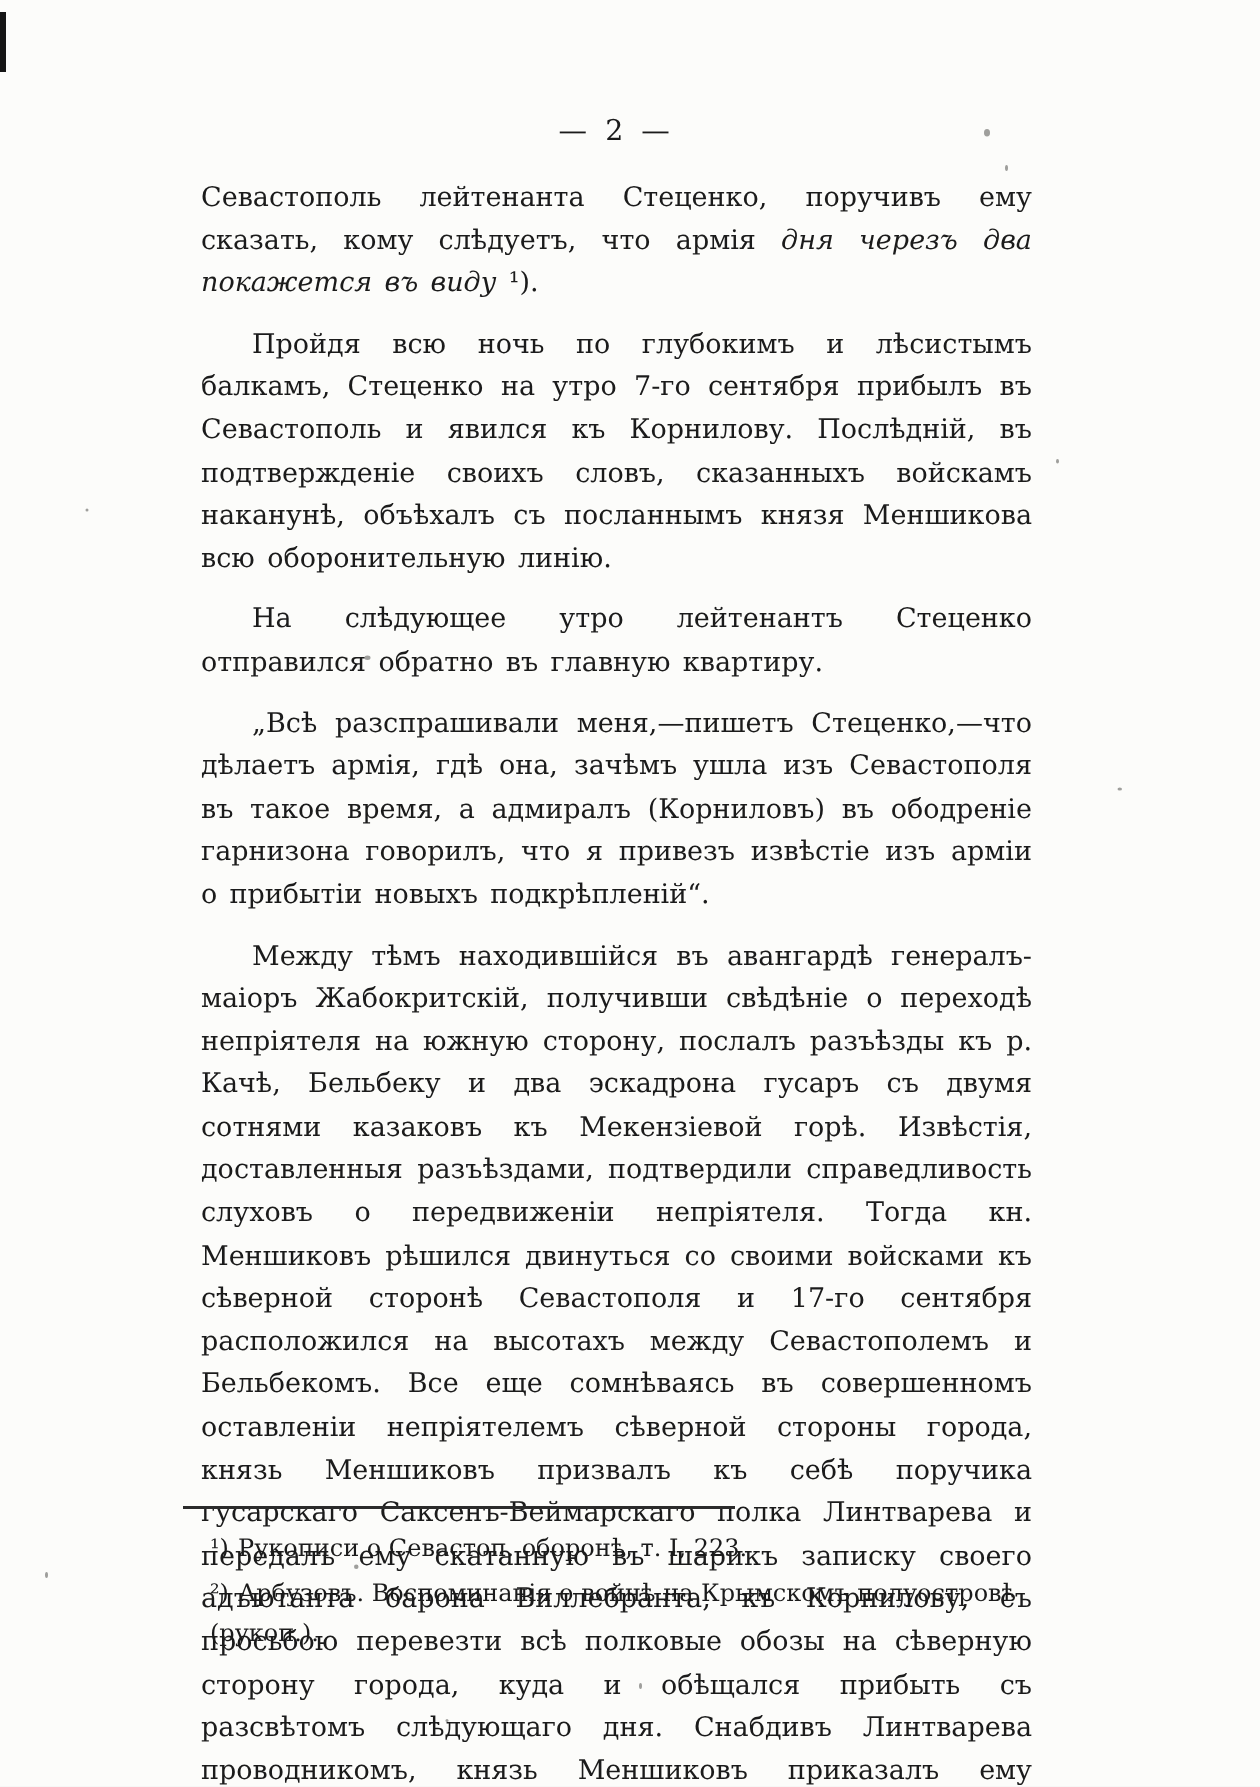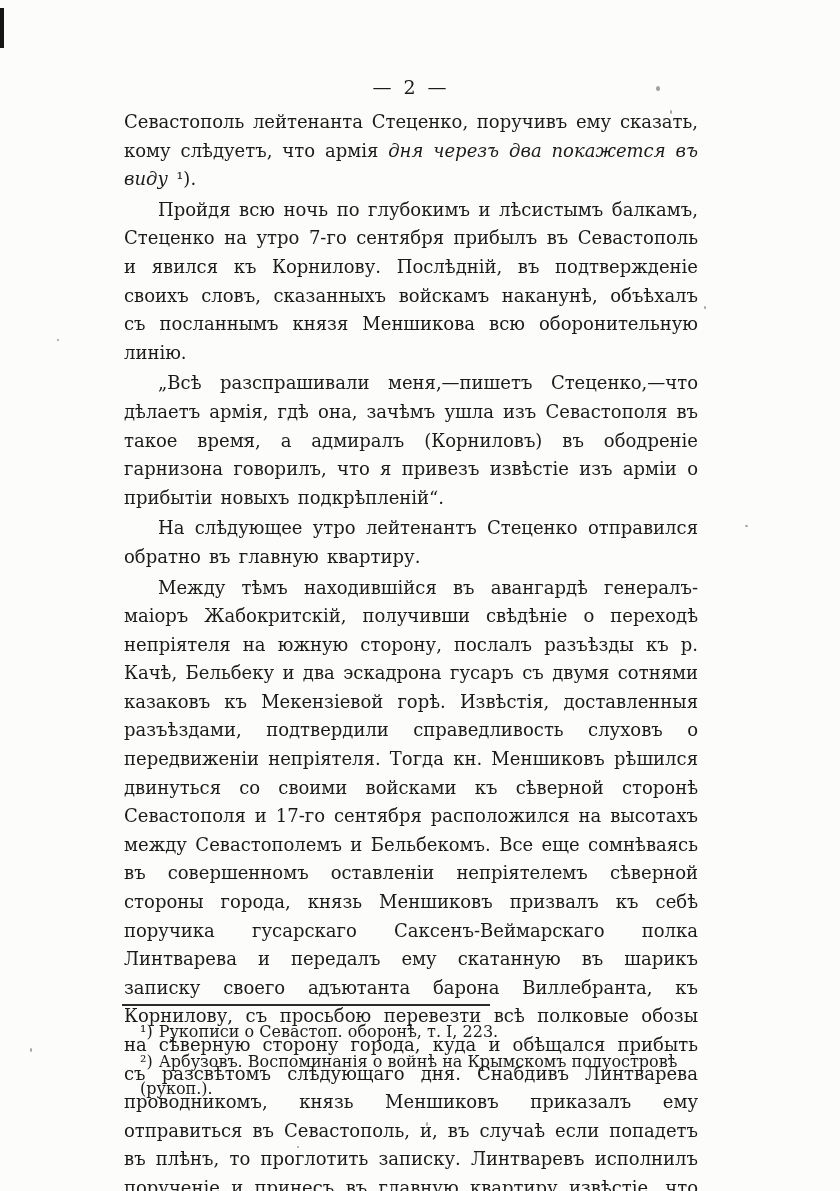--- a/index.html
+++ b/index.html
@@ -29,21 +29,21 @@
   .body-text {
     position: absolute;
     top: 106px;
     left: 122px;
     width: 578px;
     font-size: 18px;
     line-height: 28.6px;
     text-align: justify;
     word-spacing: 2.5px;
   }
-  .body-text p { margin: 2px; text-indent: 34px; }
+  .body-text p { margin: 12px; text-indent: 34px; }
   .body-text p.continued { text-indent: 0; }
   .body-text i { font-style: italic; }
 
   .footnotes {
     position: absolute;
     top: 1004px;
     left: 122px;
     width: 600px;
     font-size: 16px;
     line-height: 27px;
@@ -98,22 +98,22 @@
   <div class="speck s9"></div>
   <div class="speck s10"></div>
 
   <div class="page-number">
     <span>— 2 —</span>
   </div>
 
   <div class="body-text">
     <p class="continued"><span>Севастополь лейтенанта Стеценко, поручивъ ему сказать, кому слѣдуетъ, что армія </span><i>дня черезъ два покажется въ виду</i><span> ¹).</span></p>
     <p>Пройдя всю ночь по глубокимъ и лѣсистымъ балкамъ, Стеценко на утро 7-го сентября прибылъ въ Севастополь и явился къ Корнилову. Послѣдній, въ подтвержденіе своихъ словъ, сказанныхъ войскамъ наканунѣ, объѣхалъ съ посланнымъ князя Меншикова всю оборонительную линію.</p>
+    <p>На слѣдующее утро лейтенантъ Стеценко отправился обратно въ главную квартиру.</p>
     <p>„Всѣ разспрашивали меня,—пишетъ Стеценко,—что дѣлаетъ армія, гдѣ она, зачѣмъ ушла изъ Севастополя въ такое время, а адмиралъ (Корниловъ) въ ободреніе гарнизона говорилъ, что я привезъ извѣстіе изъ арміи о прибытіи новыхъ подкрѣпленій“.</p>
-    <p>На слѣдующее утро лейтенантъ Стеценко отправился обратно въ главную квартиру.</p>
     <p>Между тѣмъ находившійся въ авангардѣ генералъ-маіоръ Жабокритскій, получивши свѣдѣніе о переходѣ непріятеля на южную сторону, послалъ разъѣзды къ р. Качѣ, Бельбеку и два эскадрона гусаръ съ двумя сотнями казаковъ къ Мекензіевой горѣ. Извѣстія, доставленныя разъѣздами, подтвердили справедливость слуховъ о передвиженіи непріятеля. Тогда кн. Меншиковъ рѣшился двинуться со своими войсками къ сѣверной сторонѣ Севастополя и 17-го сентября расположился на высотахъ между Севастополемъ и Бельбекомъ. Все еще сомнѣваясь въ совершенномъ оставленіи непріятелемъ сѣверной стороны города, князь Меншиковъ призвалъ къ себѣ поручика гусарскаго Саксенъ-Веймарскаго полка Линтварева и передалъ ему скатанную въ шарикъ записку своего адъютанта барона Виллебранта, къ Корнилову, съ просьбою перевезти всѣ полковые обозы на сѣверную сторону города, куда и обѣщался прибыть съ разсвѣтомъ слѣдующаго дня. Снабдивъ Линтварева проводникомъ, князь Меншиковъ приказалъ ему отправиться въ Севастополь, и, въ случаѣ если попадетъ въ плѣнъ, то проглотить записку. Линтваревъ исполнилъ порученіе и принесъ въ главную квартиру извѣстіе, что путь къ сѣверной сторонѣ совершенно свободенъ ²).</p>
 
   </div>
 
   <div class="footnotes">
     <div class="footnote-rule"></div>
     <p><span class="fn-marker">¹)</span><span>Рукописи о Севастоп. оборонѣ, т. I, 223.</span></p>
     <p><span class="fn-marker">²)</span><span>Арбузовъ. Воспоминанія о войнѣ на Крымскомъ полуостровѣ (рукоп.).</span></p>
   </div>
 

